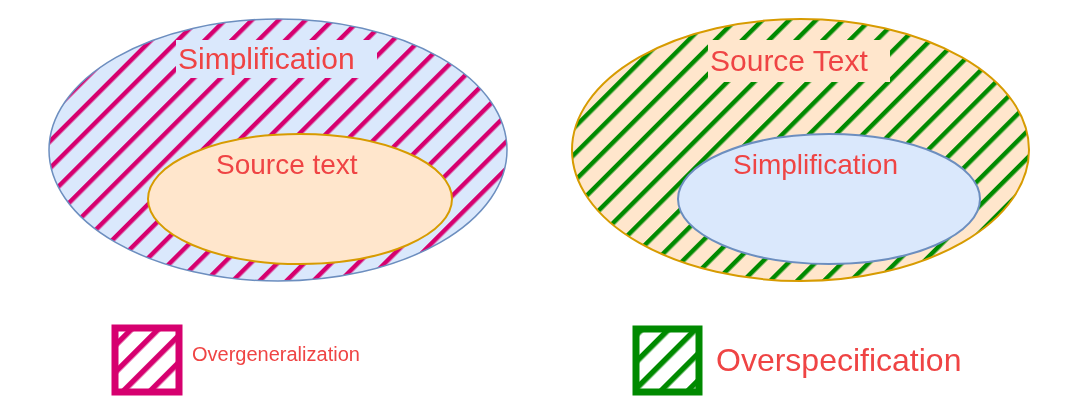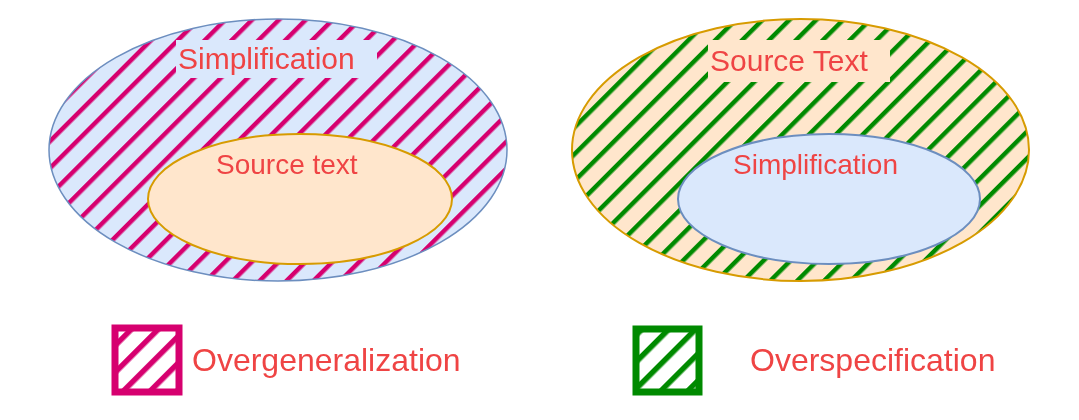--- a/index.html
+++ b/index.html
@@ -49,14 +49,14 @@
     <rect x="636" y="329" width="63" height="63" fill="url(#hatch-legend-green)" stroke="#008a00" stroke-width="7"></rect>
   </g>
 </svg>
 
 <div class="lbl" style="left:178px; top:44px; font-size:30px;">Simplification</div>
 <div class="lbl" style="left:216px; top:151px; font-size:28px;">Source text</div>
 
 <div class="lbl" style="left:710px; top:46px; font-size:30px;">Source Text</div>
 <div class="lbl" style="left:733px; top:151px; font-size:28px;">Simplification</div>
 
-<div class="lbl" style="left:192px; top:344px; font-size:32px;">Overgeneralization</div>
-<div class="lbl" style="left:716px; top:344px; font-size:32px;margin-left:34px;">Overspecification</div>
+<div class="lbl" style="left:192px; top:344px; font-size:20px;">Overgeneralization</div>
+<div class="lbl" style="left:716px; top:344px; font-size:32px;">Overspecification</div>
 
 </body></html>

